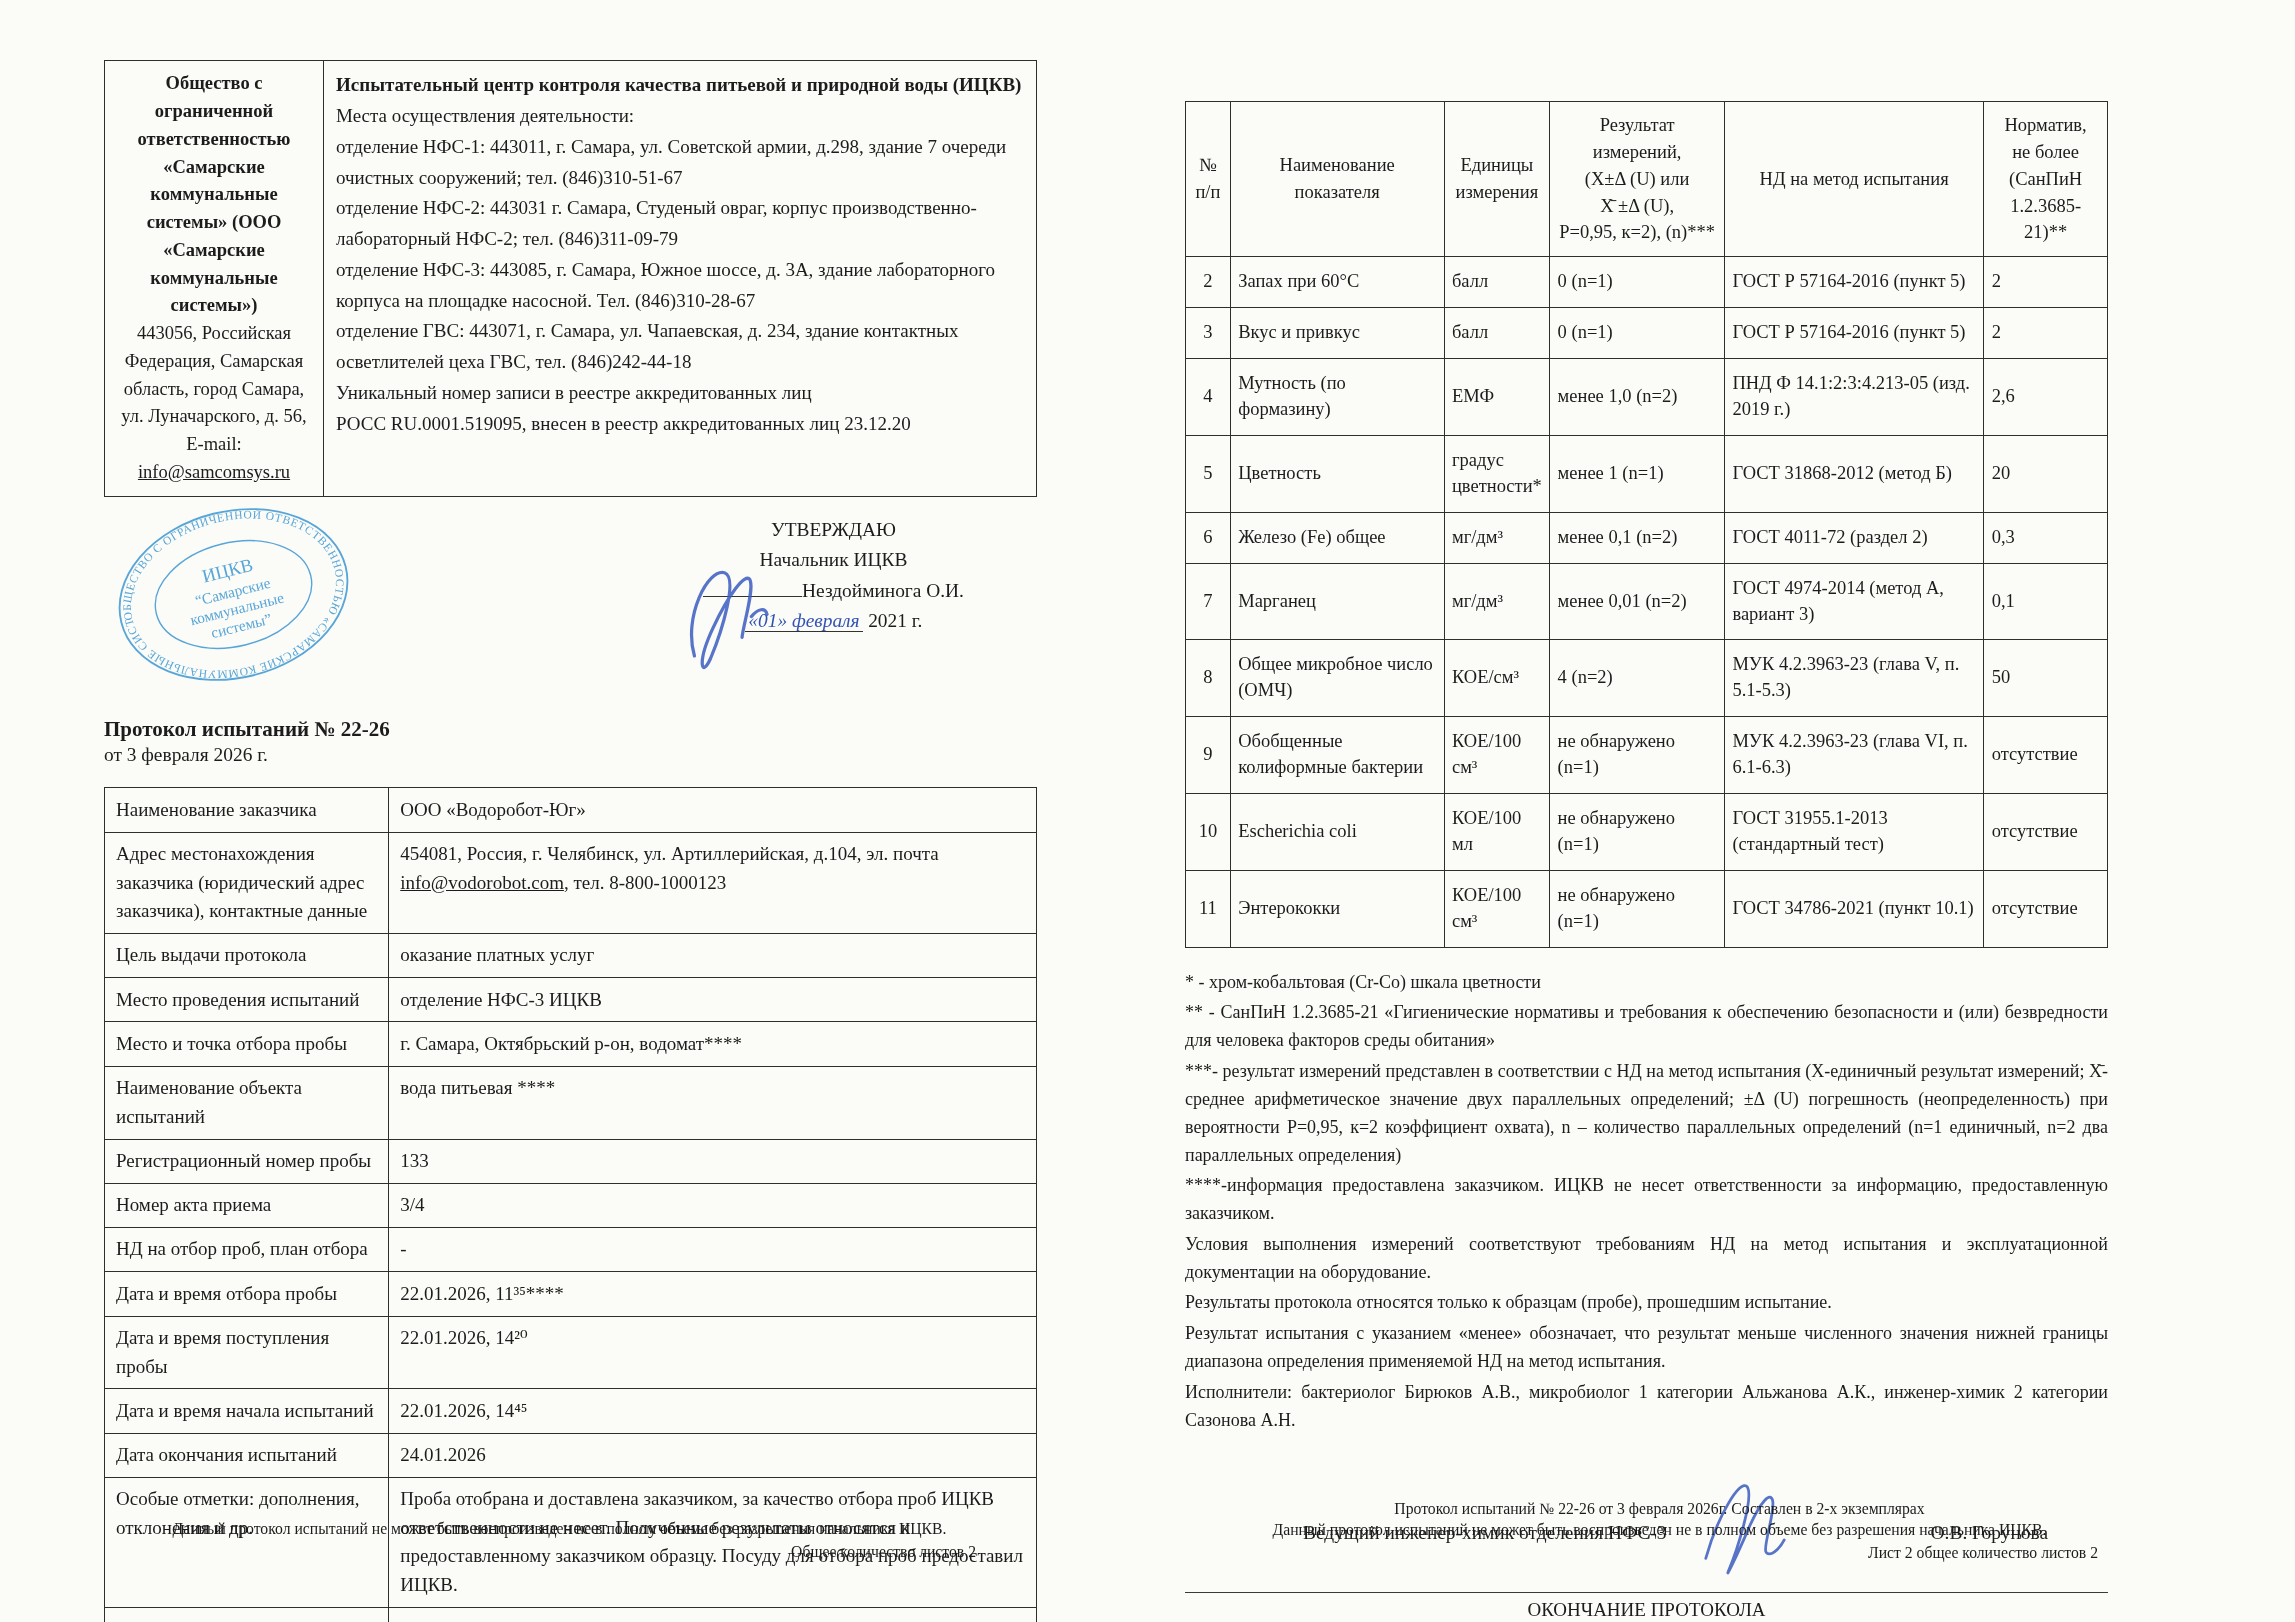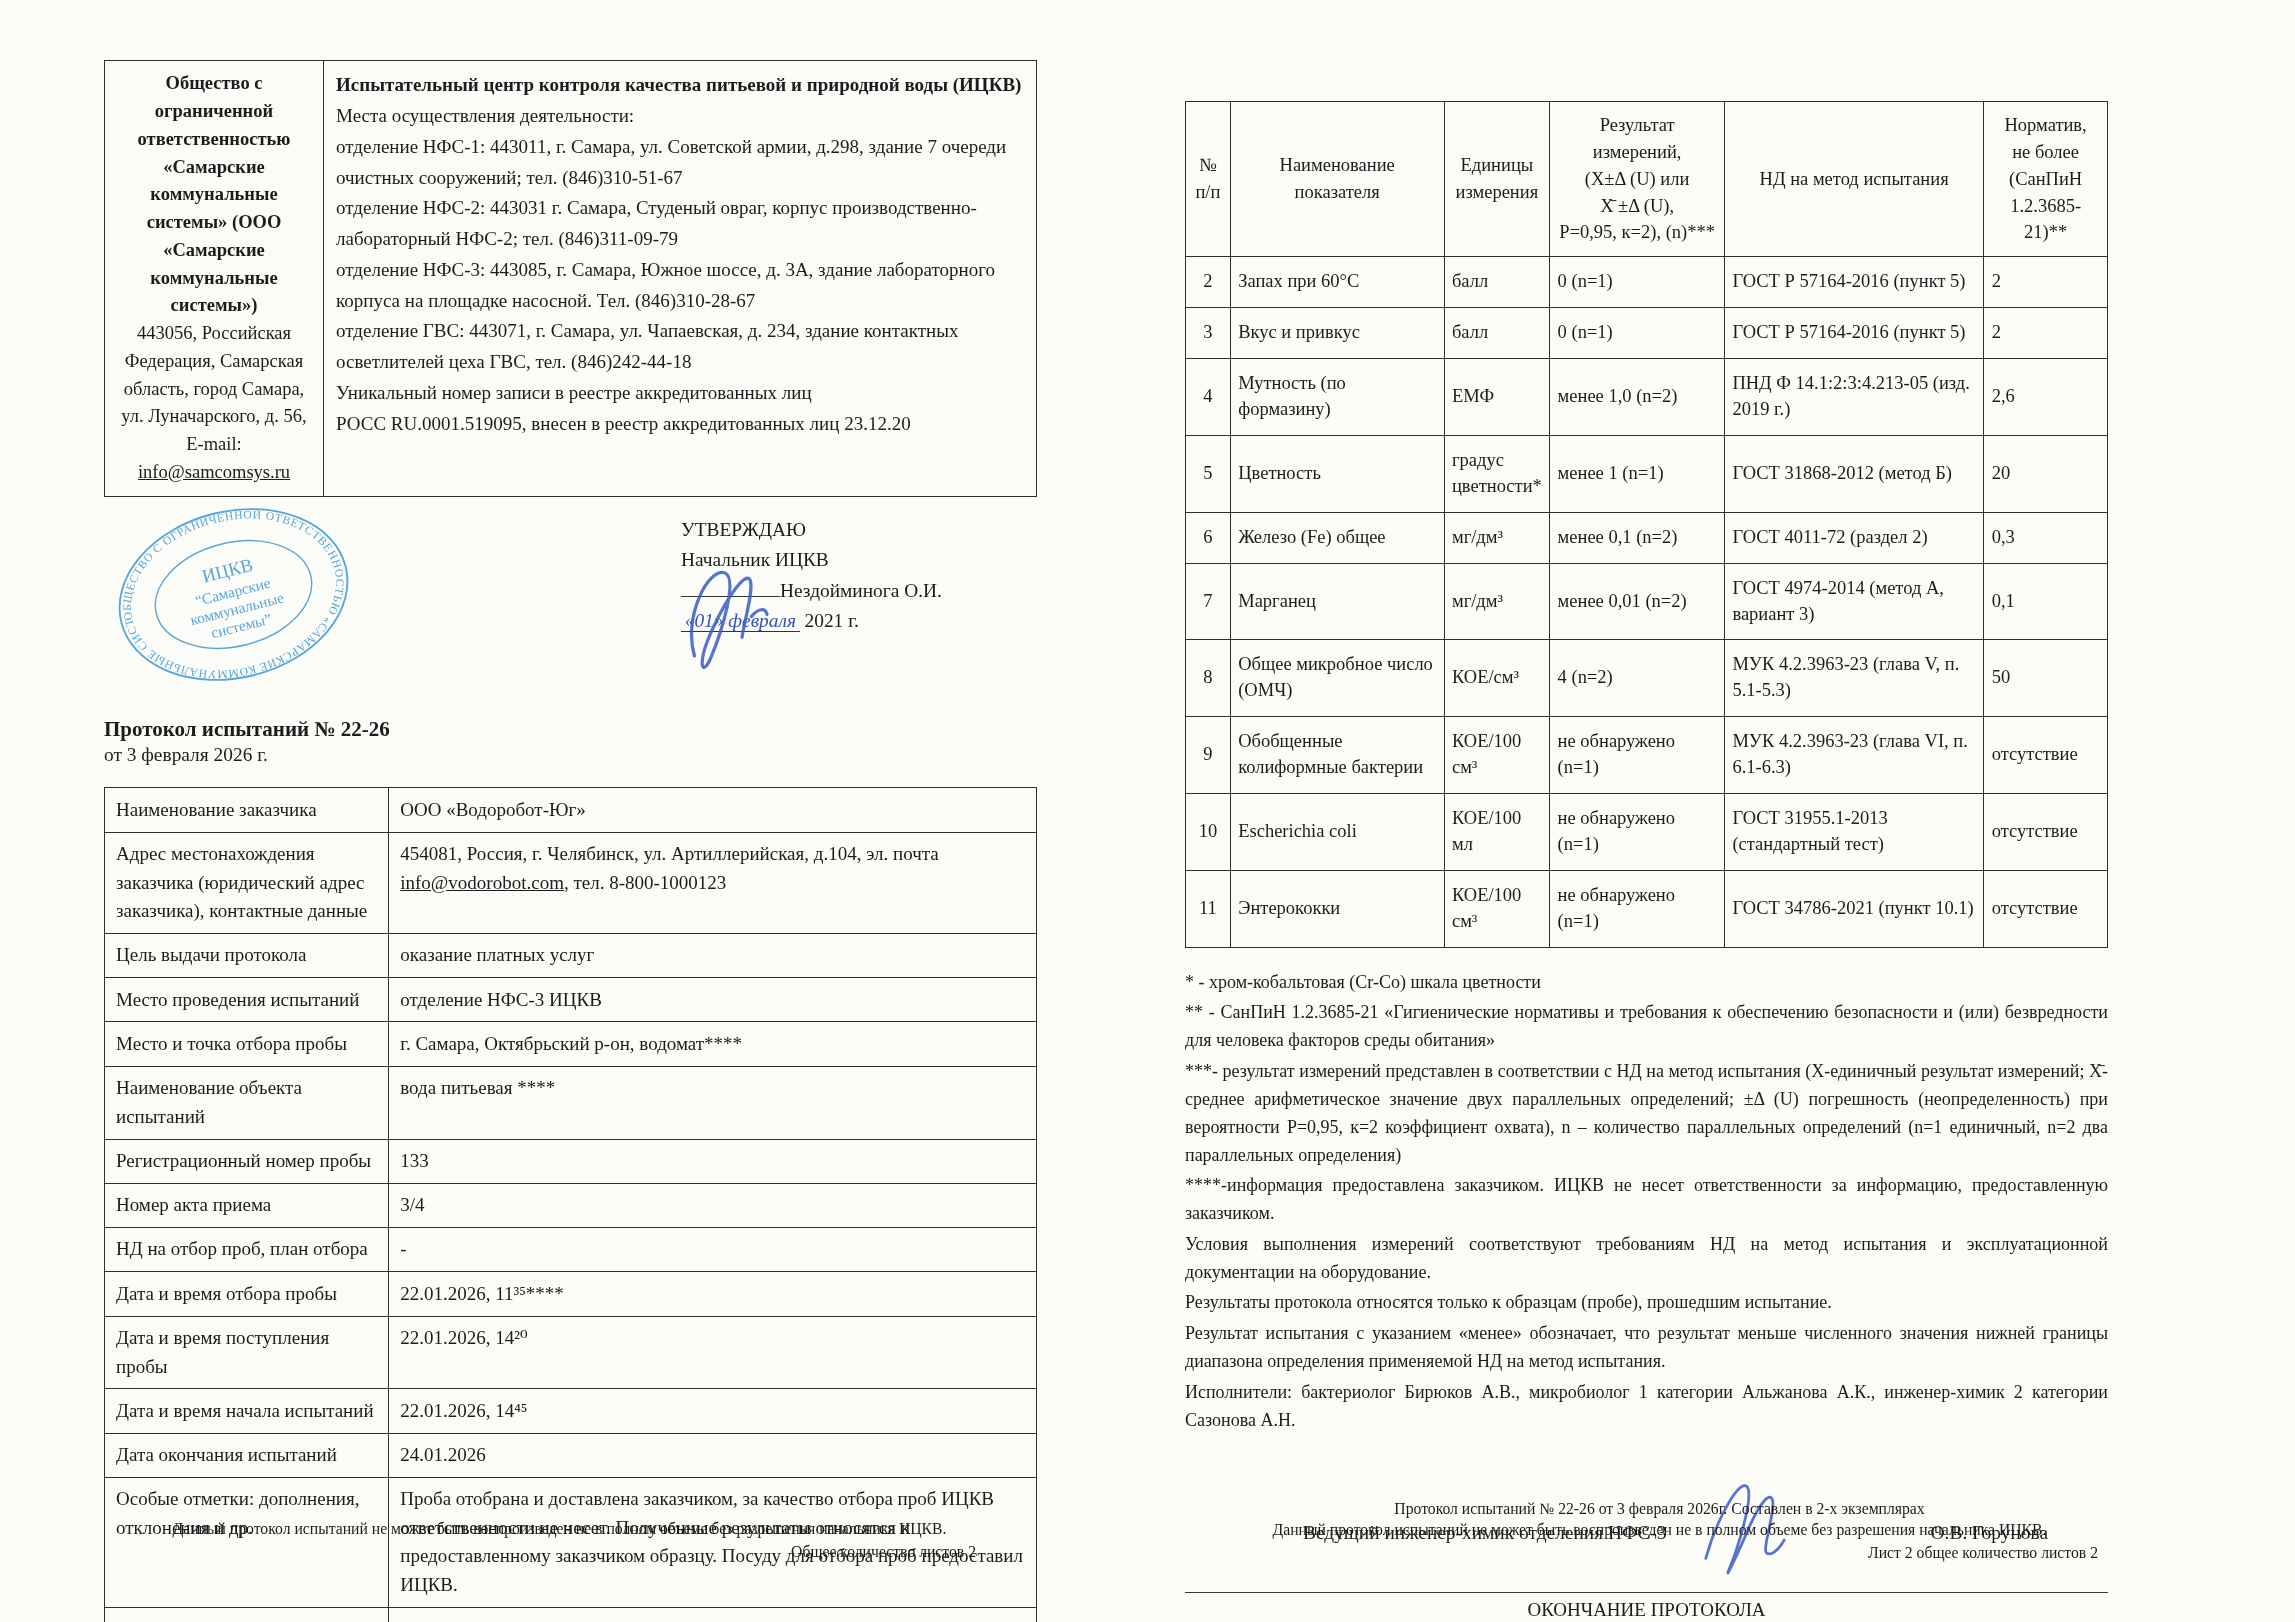--- a/index.html
+++ b/index.html
@@ -20,21 +20,21 @@
   .head-table td{vertical-align:top;padding:9.3px 12px;}
   .head-table .org-cell{width:23.5%;text-align:center;font-size:18.5px;line-height:1.5;}
   .org-name{font-weight:bold;}
   .head-table .center-cell{text-align:left;font-size:19px;line-height:1.62;}
   .center-title{font-weight:bold;}
   .center-bold{font-weight:normal;}
 
   
   .sign-zone{position:relative;height:204px;}
   .stamp{position:absolute;left:7px;top:5.6px;width:245px;height:185px;transform:rotate(-14deg);opacity:.92;}
-  .approve{position:absolute;right:51px;top:18.5px;width:305px;text-align:left;font-size:19.4px;line-height:1.55;}
+  .approve{position:absolute;right:51px;top:18.5px;width:305px;text-align:center;font-size:19.4px;line-height:1.55;}
   .approve .sig-line{display:inline-block;width:99px;border-bottom:1.4px solid #333;height:18.5px;vertical-align:baseline;}
   .hand{color:#3252b4;font-style:italic;}
   .date-hand{border-bottom:1.4px solid #333;padding:0 3.7px;}
   .approver-sig{position:absolute;left:-11.6px;top:32px;width:148px;height:130px;}
 
   
   .proto-title{margin-top:15.7px;text-align:left;font-size:21px;font-weight:bold;}
   .proto-date{font-size:19.4px;margin-top:2.8px;}
 
   

